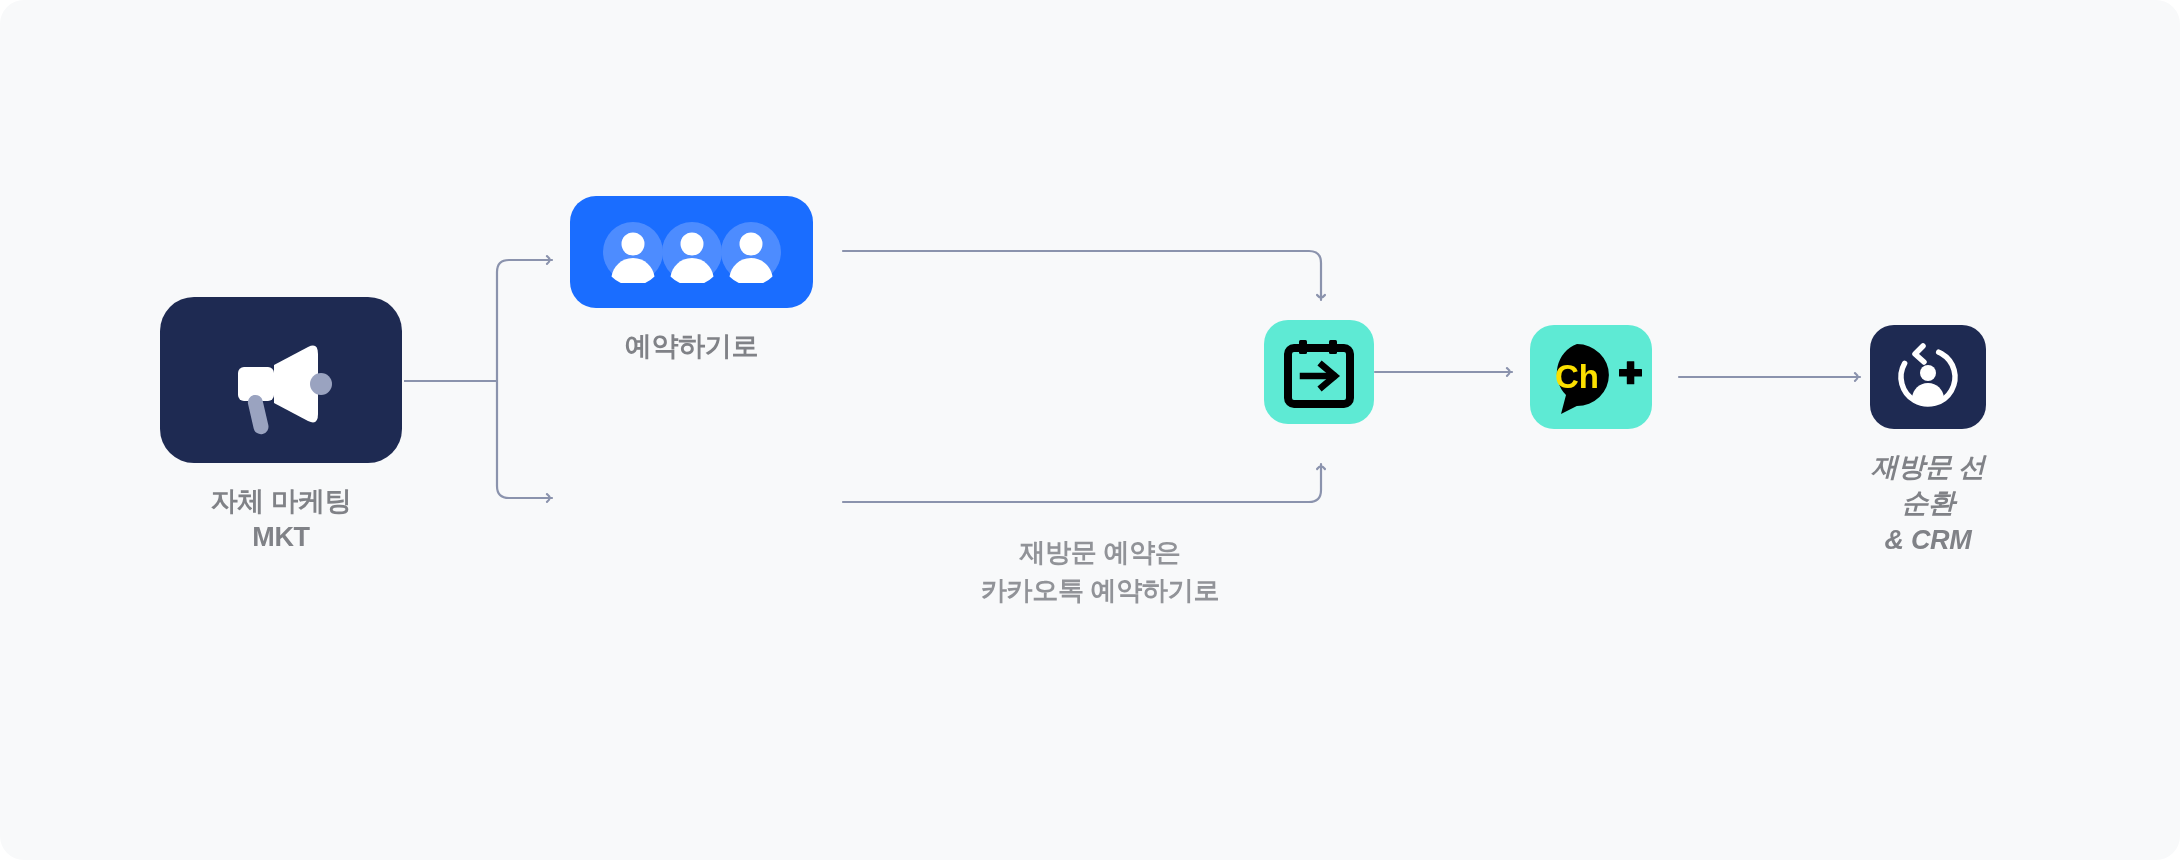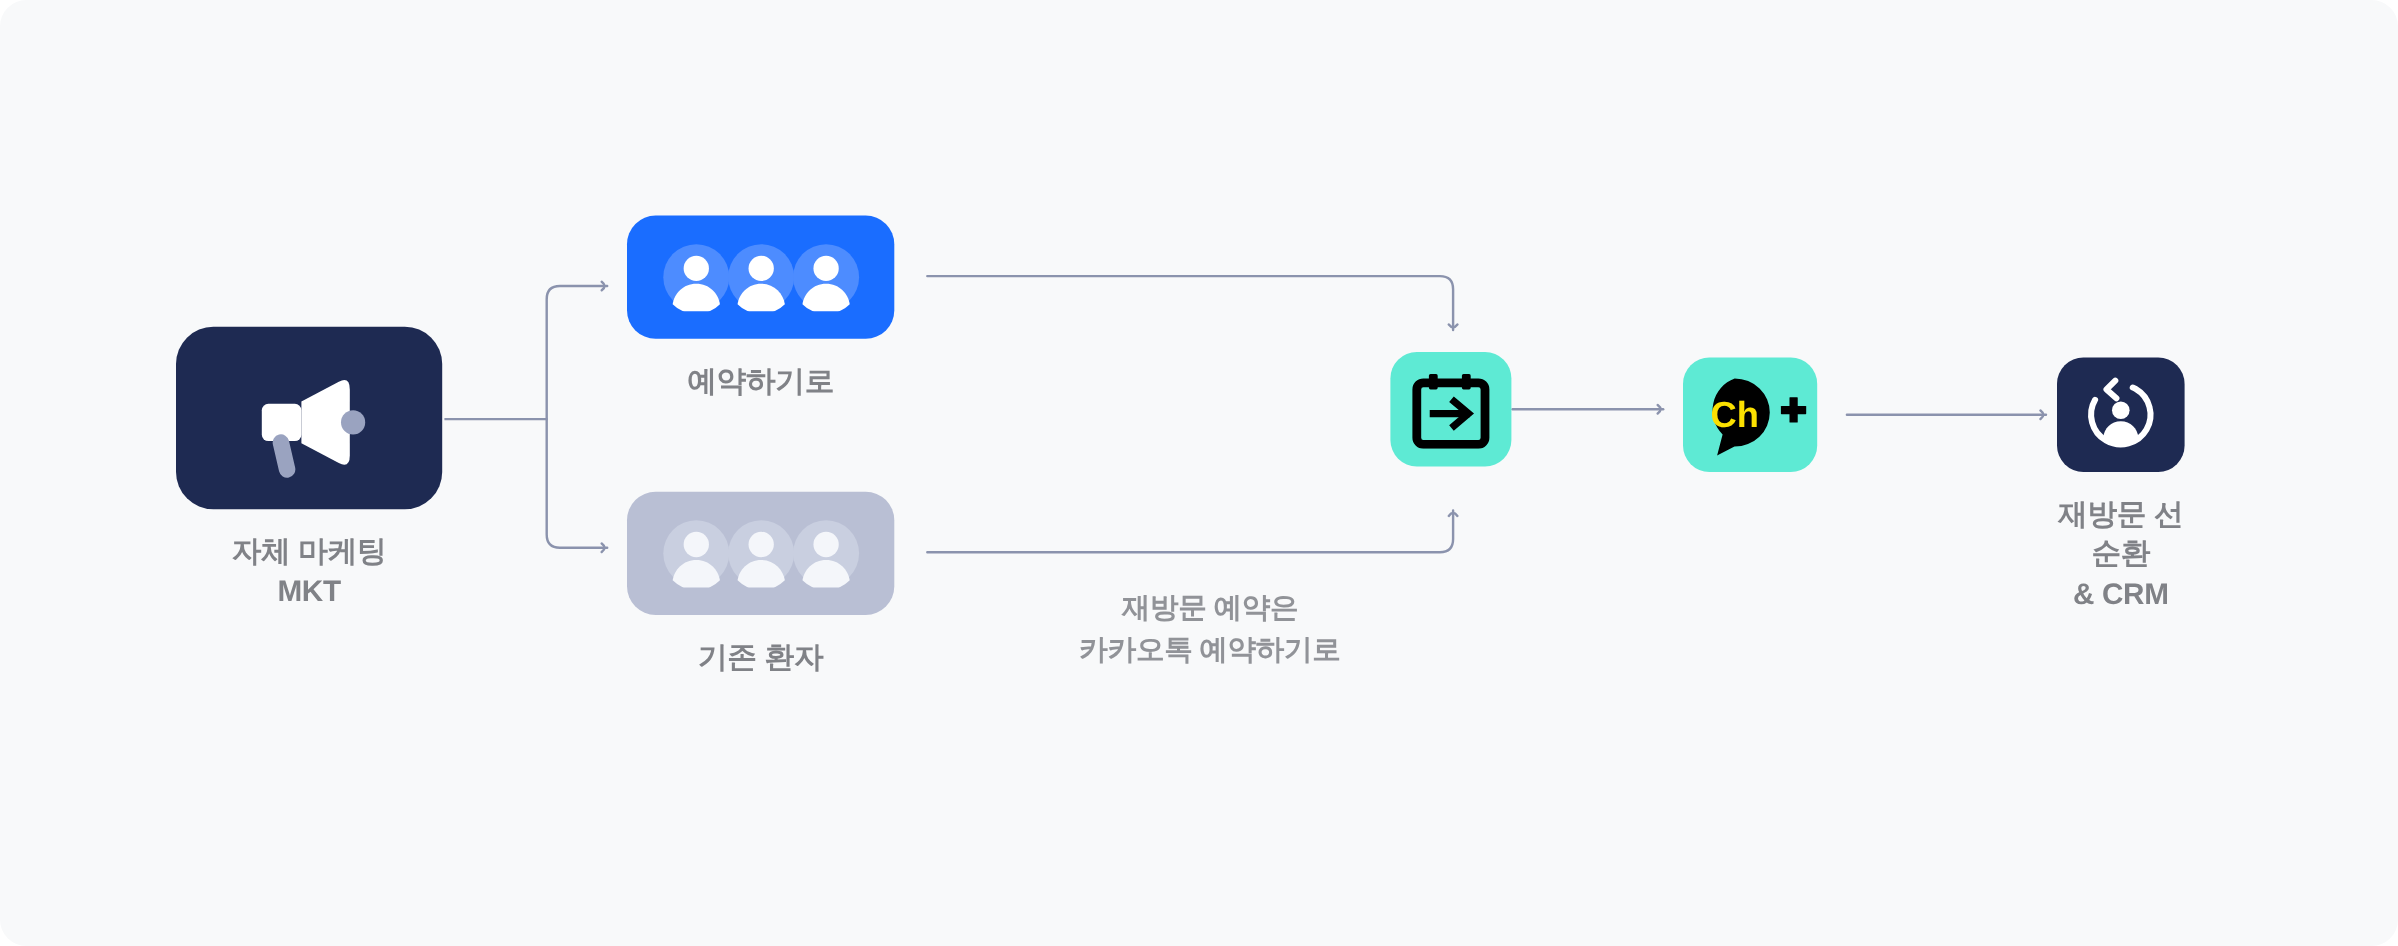--- a/index.html
+++ b/index.html
@@ -117,44 +117,22 @@
         <g>
           <circle cx="149" cy="31" r="30" fill="#4d8cff"></circle>
           <circle cx="149" cy="23" r="11.5" fill="#ffffff"></circle>
           <path d="M149,37 c-12,0 -20,9 -21.5,18.5 a30,30 0 0 0 43,0 C169,46 161,37 149,37 Z" fill="#ffffff"></path>
         </g>
       </svg>
     </div>
     <div class="caption">예약하기로</div>
   </div>
 
-  <div class="node" style="left:570px; top:447px; width:243px;">
-    <div class="tile tile-gray" style="width:243px; height:112px; border-radius:26px;">
-      <svg width="180" height="62" viewBox="0 0 180 62">
-        <g>
-          <circle cx="31" cy="31" r="30" fill="#c9cfe0"></circle>
-          <circle cx="31" cy="23" r="11.5" fill="#f4f6fa"></circle>
-          <path d="M31,37 c-12,0 -20,9 -21.5,18.5 a30,30 0 0 0 43,0 C51,46 43,37 31,37 Z" fill="#f4f6fa"></path>
-        </g>
-        <g>
-          <circle cx="90" cy="31" r="30" fill="#c9cfe0"></circle>
-          <circle cx="90" cy="23" r="11.5" fill="#f4f6fa"></circle>
-          <path d="M90,37 c-12,0 -20,9 -21.5,18.5 a30,30 0 0 0 43,0 C110,46 102,37 90,37 Z" fill="#f4f6fa"></path>
-        </g>
-        <g>
-          <circle cx="149" cy="31" r="30" fill="#c9cfe0"></circle>
-          <circle cx="149" cy="23" r="11.5" fill="#f4f6fa"></circle>
-          <path d="M149,37 c-12,0 -20,9 -21.5,18.5 a30,30 0 0 0 43,0 C169,46 161,37 149,37 Z" fill="#f4f6fa"></path>
-        </g>
-      </svg>
-    </div>
-    <div class="caption">기존 환자</div>
-  </div>
 
-  <div class="edge-note" style="left:940px; top:534px; width:320px;font-family:Liberation Serif, serif;">재방문 예약은
+  <div class="edge-note" style="left:940px; top:534px; width:320px;">재방문 예약은
 카카오톡 예약하기로</div>
 
   <div class="node" style="left:1264px; top:320px; width:110px;">
     <div class="tile tile-yellow" style="width:110px; height:104px; border-radius:24px;">
       <svg width="72" height="72" viewBox="0 0 72 72">
         <rect x="16" y="4" width="8" height="14" rx="1.5" fill="#000000"></rect>
         <rect x="46" y="4" width="8" height="14" rx="1.5" fill="#000000"></rect>
         <rect x="5" y="12" width="62" height="56" rx="6" fill="none" stroke="#000000" stroke-width="8"></rect>
         <path d="M20,40 L50,40" stroke="#000000" stroke-width="6.5" stroke-linecap="square"></path>
         <path d="M39,29 L52,40 L39,51" fill="none" stroke="#000000" stroke-width="6.5" stroke-linecap="square" stroke-linejoin="miter"></path>
@@ -167,21 +145,21 @@
     <div class="tile tile-yellow" style="width:122px; height:104px; border-radius:24px;">
       <svg width="104" height="78" viewBox="0 0 104 78">
         <path d="M38,6 a32,31 0 1 1 -0.2,62 L22,76 L27,57 A31,31 0 0 1 38,6 Z" fill="#000000"></path>
         <text x="38" y="50" text-anchor="middle" font-family="'Liberation Sans', sans-serif" font-size="33" font-weight="bold" fill="#fbe000">Ch</text>
         <rect x="80" y="31" width="23" height="7.5" rx="0.5" fill="#000000"></rect>
         <rect x="87.8" y="23.2" width="7.5" height="23" rx="0.5" fill="#000000"></rect>
       </svg>
     </div>
   </div>
 
-  <div class="node" style="left:1870px; top:325px; width:116px;">
+  <div class="node" style="left:1870px; top:325px; width:116px;font-style:italic;">
     <div class="tile tile-navy" style="width:116px; height:104px; border-radius:24px;">
       <svg width="70" height="70" viewBox="0 0 70 70">
         <path d="M35,8 a27,27 0 1 0 0,54 a27,27 0 0 0 0,-54" fill="none" stroke="#ffffff" stroke-width="5.5" stroke-linecap="round" stroke-dasharray="130 42" transform="rotate(-60 35 35)"></path>
         <path d="M30,4 L22,12 L31,20" fill="none" stroke="#ffffff" stroke-width="5.5" stroke-linecap="round" stroke-linejoin="round"></path>
         <circle cx="35" cy="31" r="8" fill="#ffffff"></circle>
         <path d="M35,41 c-9,0 -15,6.5 -16,14.5 a27,27 0 0 0 32,0 C50,47.5 44,41 35,41 Z" fill="#ffffff"></path>
       </svg>
     </div>
     <div class="caption">재방문 선순환
 &amp; CRM</div>

